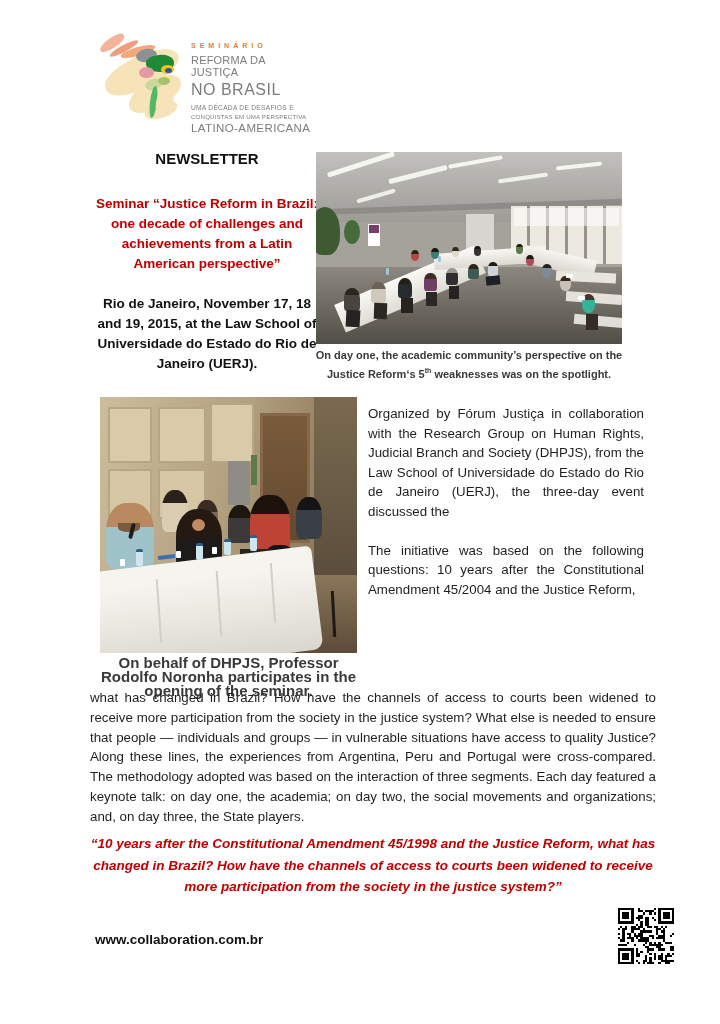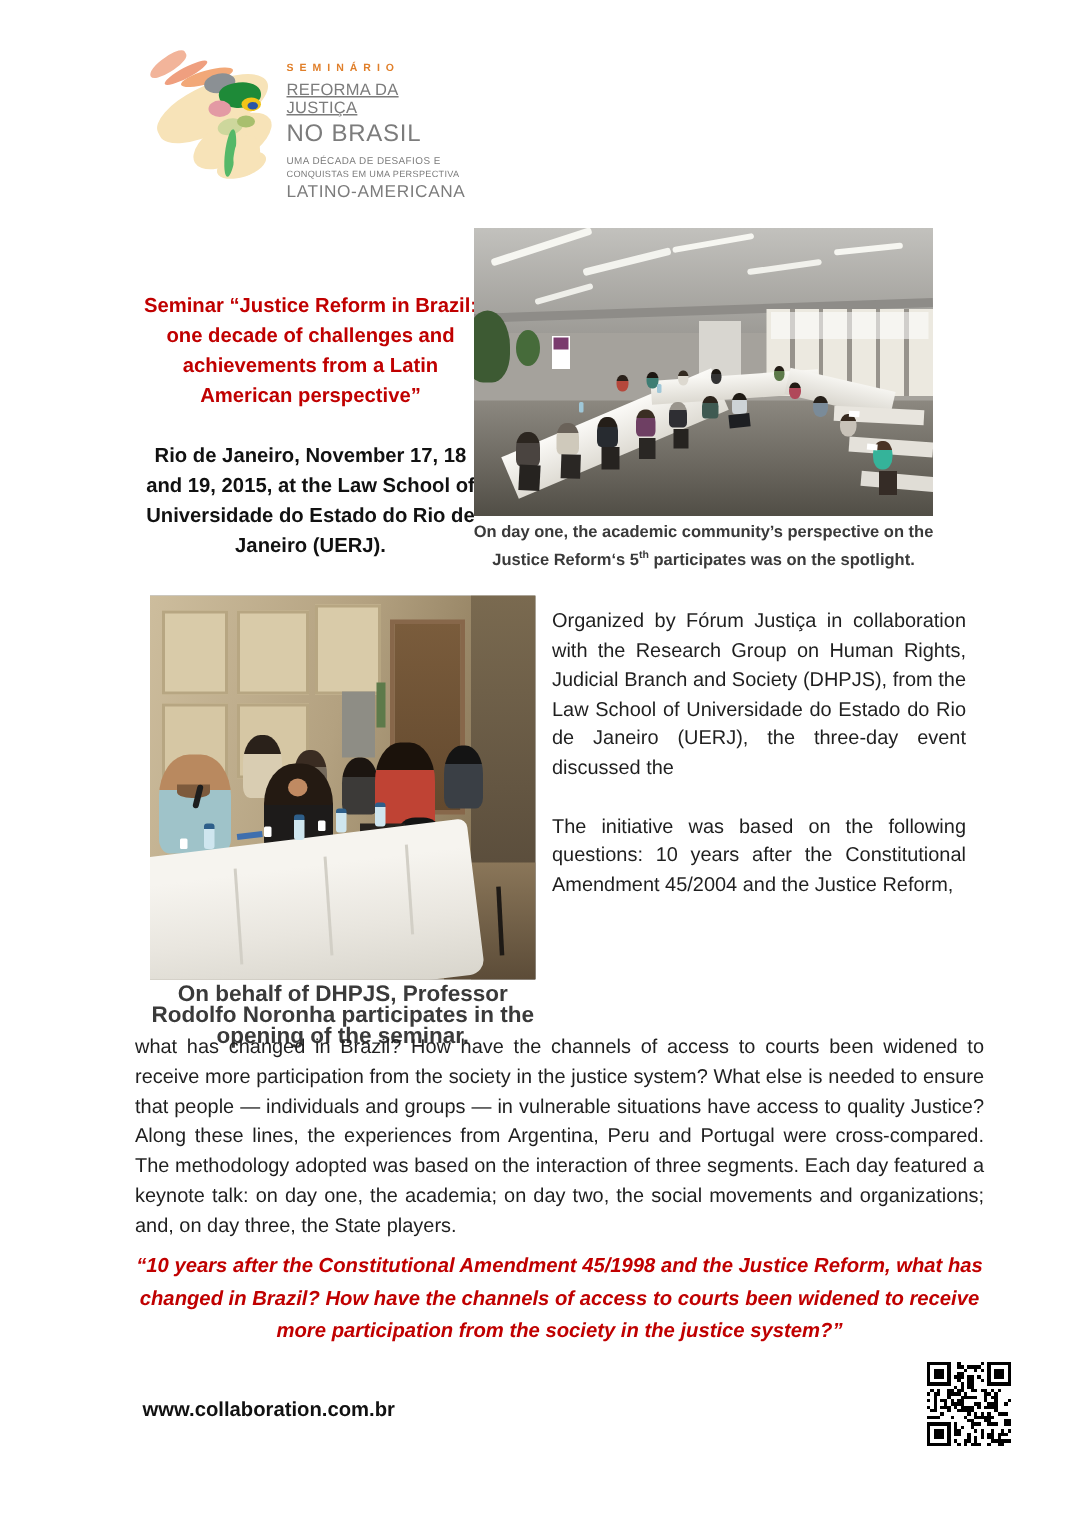--- a/index.html
+++ b/index.html
@@ -4,21 +4,21 @@
 <style>
   html,body{margin:0;padding:0;background:#ffffff;}
   #page{position:relative;width:720px;height:1024px;background:#fff;overflow:hidden;
         font-family:"Liberation Sans",sans-serif;color:#1f1f1f;}
   .abs{position:absolute;}
   
   #seminario-map{left:98px;top:30px;width:92px;height:98px;}
   #seminario-text{left:191px;top:42px;width:120px;}
   #seminario-text div{color:#7c7c7c;}
   .sem-l1{font-size:7px;font-weight:bold;letter-spacing:4px;color:#e07f2a !important;}
-  .sem-l2{font-size:11px;margin-top:5px;letter-spacing:.2px;text-decoration:underline;}
+  .sem-l2{font-size:11px;margin-top:5px;letter-spacing:.2px;}
   .sem-l3{font-size:16px;line-height:22px;margin-top:1px;letter-spacing:.5px;}
   .sem-l4{font-size:6.6px;margin-top:3px;letter-spacing:.3px;}
   .sem-l5{font-size:6.1px;margin-top:2px;letter-spacing:.2px;}
   .sem-l6{font-size:11.5px;margin-top:2px;letter-spacing:.4px;}
   #forum-logo{left:486px;top:28px;width:150px;height:84px;}
   #forum-logo .wordmark{position:absolute;left:4px;top:50px;font-size:20px;color:#6d6d6d;
         letter-spacing:1.5px;}
   
   #newsletter-heading{left:95px;top:150px;width:224px;text-align:center;
         font-size:15px;font-weight:bold;color:#111;}
@@ -73,20 +73,21 @@
   <div class="abs" id="seminario-text">
     <div class="sem-l1">SEMINÁRIO</div>
     <div class="sem-l2">REFORMA DA JUSTIÇA</div>
     <div class="sem-l3">NO BRASIL</div>
     <div class="sem-l4">UMA DÉCADA DE DESAFIOS E</div>
     <div class="sem-l5">CONQUISTAS EM UMA PERSPECTIVA</div>
     <div class="sem-l6">LATINO-AMERICANA</div>
   </div>
 
 
+  <div class="abs" id="newsletter-heading">NEWSLETTER</div>
   <div class="abs" id="seminar-title">Seminar “Justice Reform in Brazil: one decade of challenges and achievements from a Latin American perspective”</div>
   <div class="abs" id="event-details">Rio de Janeiro, November 17, 18 and 19, 2015, at the Law School of Universidade do Estado do Rio de Janeiro (UERJ).</div>
 
   <div class="abs photo" id="photo-top">
     <div class="b" style="left:0;top:0;width:306px;height:78px;background:linear-gradient(180deg,#c2c1bd,#999792);"></div>
     <div class="b" style="left:0;top:52px;width:306px;height:6px;background:#8e8c88;transform:rotate(-2deg);"></div>
     <div class="b" style="left:10px;top:10px;width:70px;height:5px;background:#f6f6f1;transform:rotate(-18deg);border-radius:2px;"></div>
     <div class="b" style="left:72px;top:20px;width:60px;height:5px;background:#f3f3ee;transform:rotate(-14deg);border-radius:2px;"></div>
     <div class="b" style="left:132px;top:8px;width:55px;height:4px;background:#f6f6f1;transform:rotate(-10deg);border-radius:2px;"></div>
     <div class="b" style="left:182px;top:24px;width:50px;height:4px;background:#f1f1ec;transform:rotate(-8deg);border-radius:2px;"></div>
@@ -133,21 +134,21 @@
     <div class="b" style="left:110px;top:140px;width:11px;height:14px;background:#2a2724;"></div>
     <div class="b" style="left:133px;top:134px;width:10px;height:13px;background:#262320;"></div>
     <div class="b" style="left:270px;top:162px;width:12px;height:16px;background:#352c26;"></div>
     <div class="b" style="left:170px;top:124px;width:14px;height:9px;background:#1d1f22;transform:rotate(-6deg);"></div>
     <div class="b" style="left:70px;top:116px;width:3px;height:7px;background:#9fc7d8;border-radius:1px;"></div>
     <div class="b" style="left:122px;top:104px;width:3px;height:6px;background:#9fc7d8;border-radius:1px;"></div>
     <div class="b" style="left:250px;top:122px;width:7px;height:4px;background:#fff;transform:rotate(4deg);"></div>
     <div class="b" style="left:262px;top:144px;width:7px;height:4px;background:#fff;transform:rotate(5deg);"></div>
   </div>
   <div class="abs caption" id="caption-top">
-    <span>On day one, the academic community’s perspective on the Justice Reform‘s 5</span><sup>th</sup><span> participates was on the spotlight.</span>
+    <span>On day one, the academic community’s perspective on the Justice Reform‘s 5</span><sup>th</sup><span> weaknesses was on the spotlight.</span>
   </div>
 
   <div class="abs photo" id="photo-left">
     <div class="b" style="left:0;top:0;width:257px;height:256px;background:linear-gradient(105deg,#cdbd9d 0%,#b3a180 45%,#8d7b5c 78%,#5f5140 100%);"></div>
     <div class="b" style="left:8px;top:10px;width:40px;height:52px;background:#d9cba9;border:2px solid #b7a682;"></div>
     <div class="b" style="left:58px;top:10px;width:44px;height:52px;background:#d9cba9;border:2px solid #b7a682;"></div>
     <div class="b" style="left:8px;top:72px;width:40px;height:46px;background:#d6c7a4;border:2px solid #b7a682;"></div>
     <div class="b" style="left:58px;top:72px;width:44px;height:46px;background:#d6c7a4;border:2px solid #b7a682;"></div>
     <div class="b" style="left:110px;top:6px;width:40px;height:56px;background:#d9cba9;border:2px solid #b7a682;"></div>
     <div class="b" style="left:128px;top:64px;width:22px;height:44px;background:#8e8d85;"></div>

